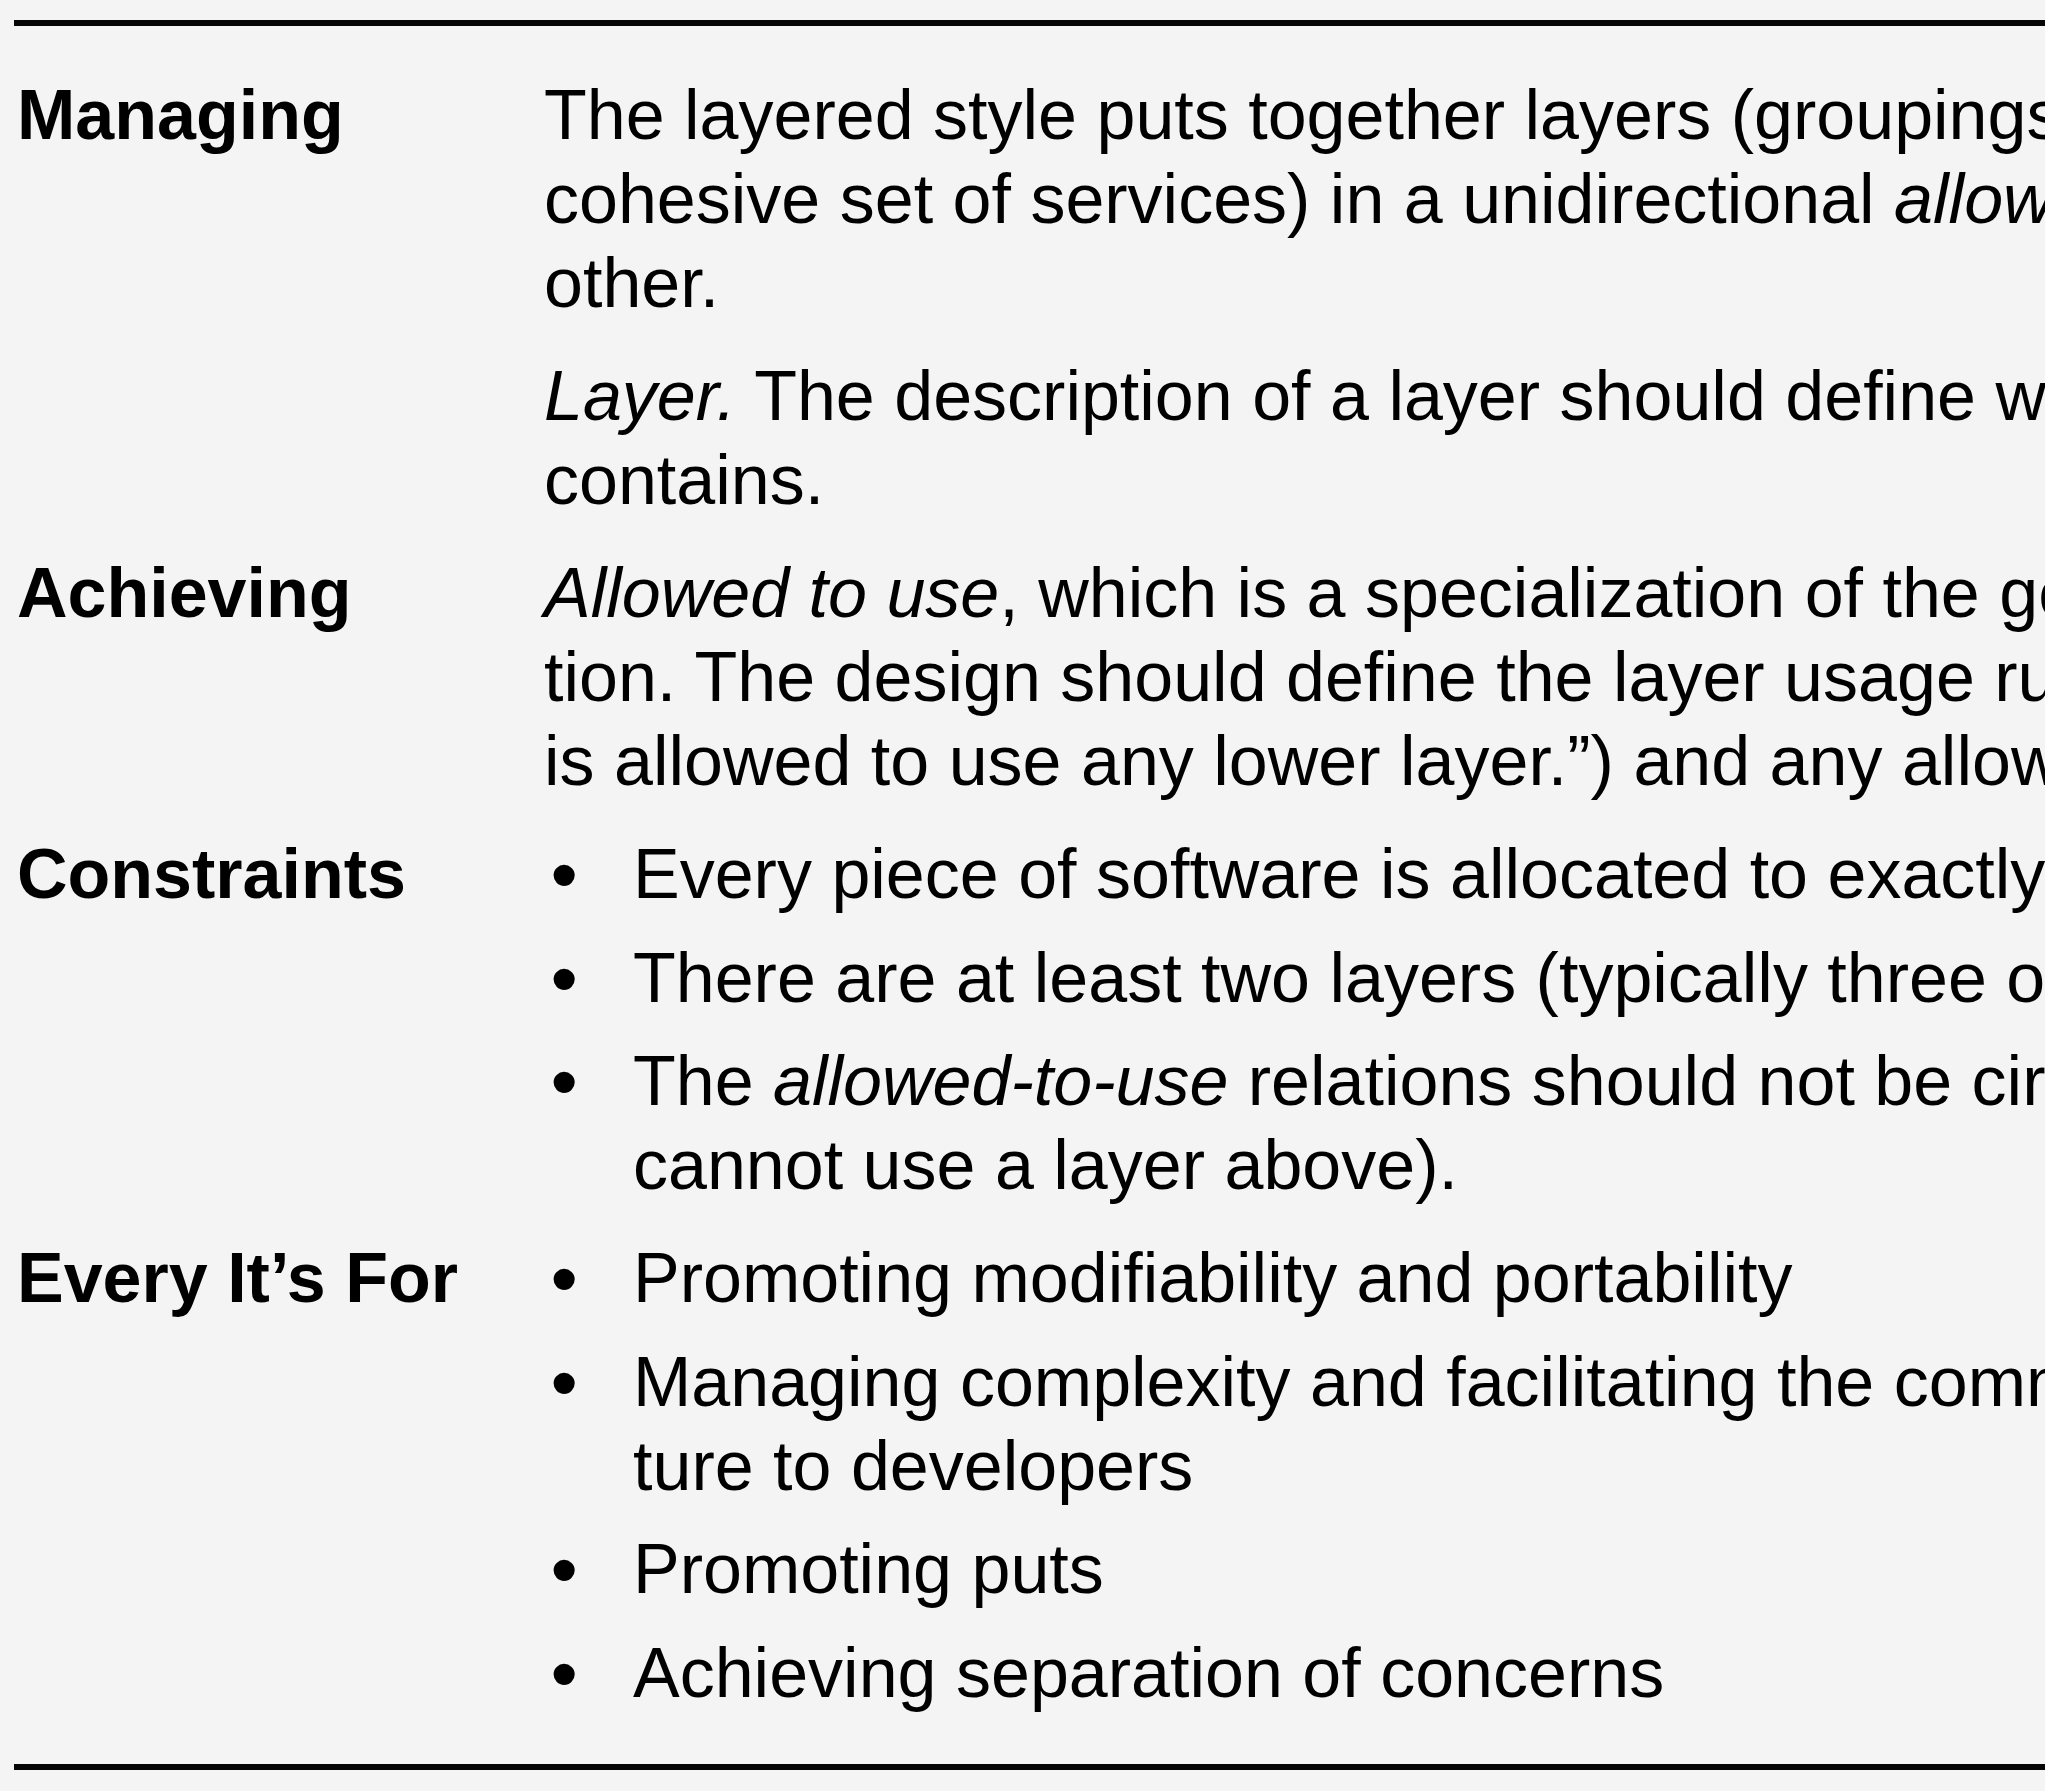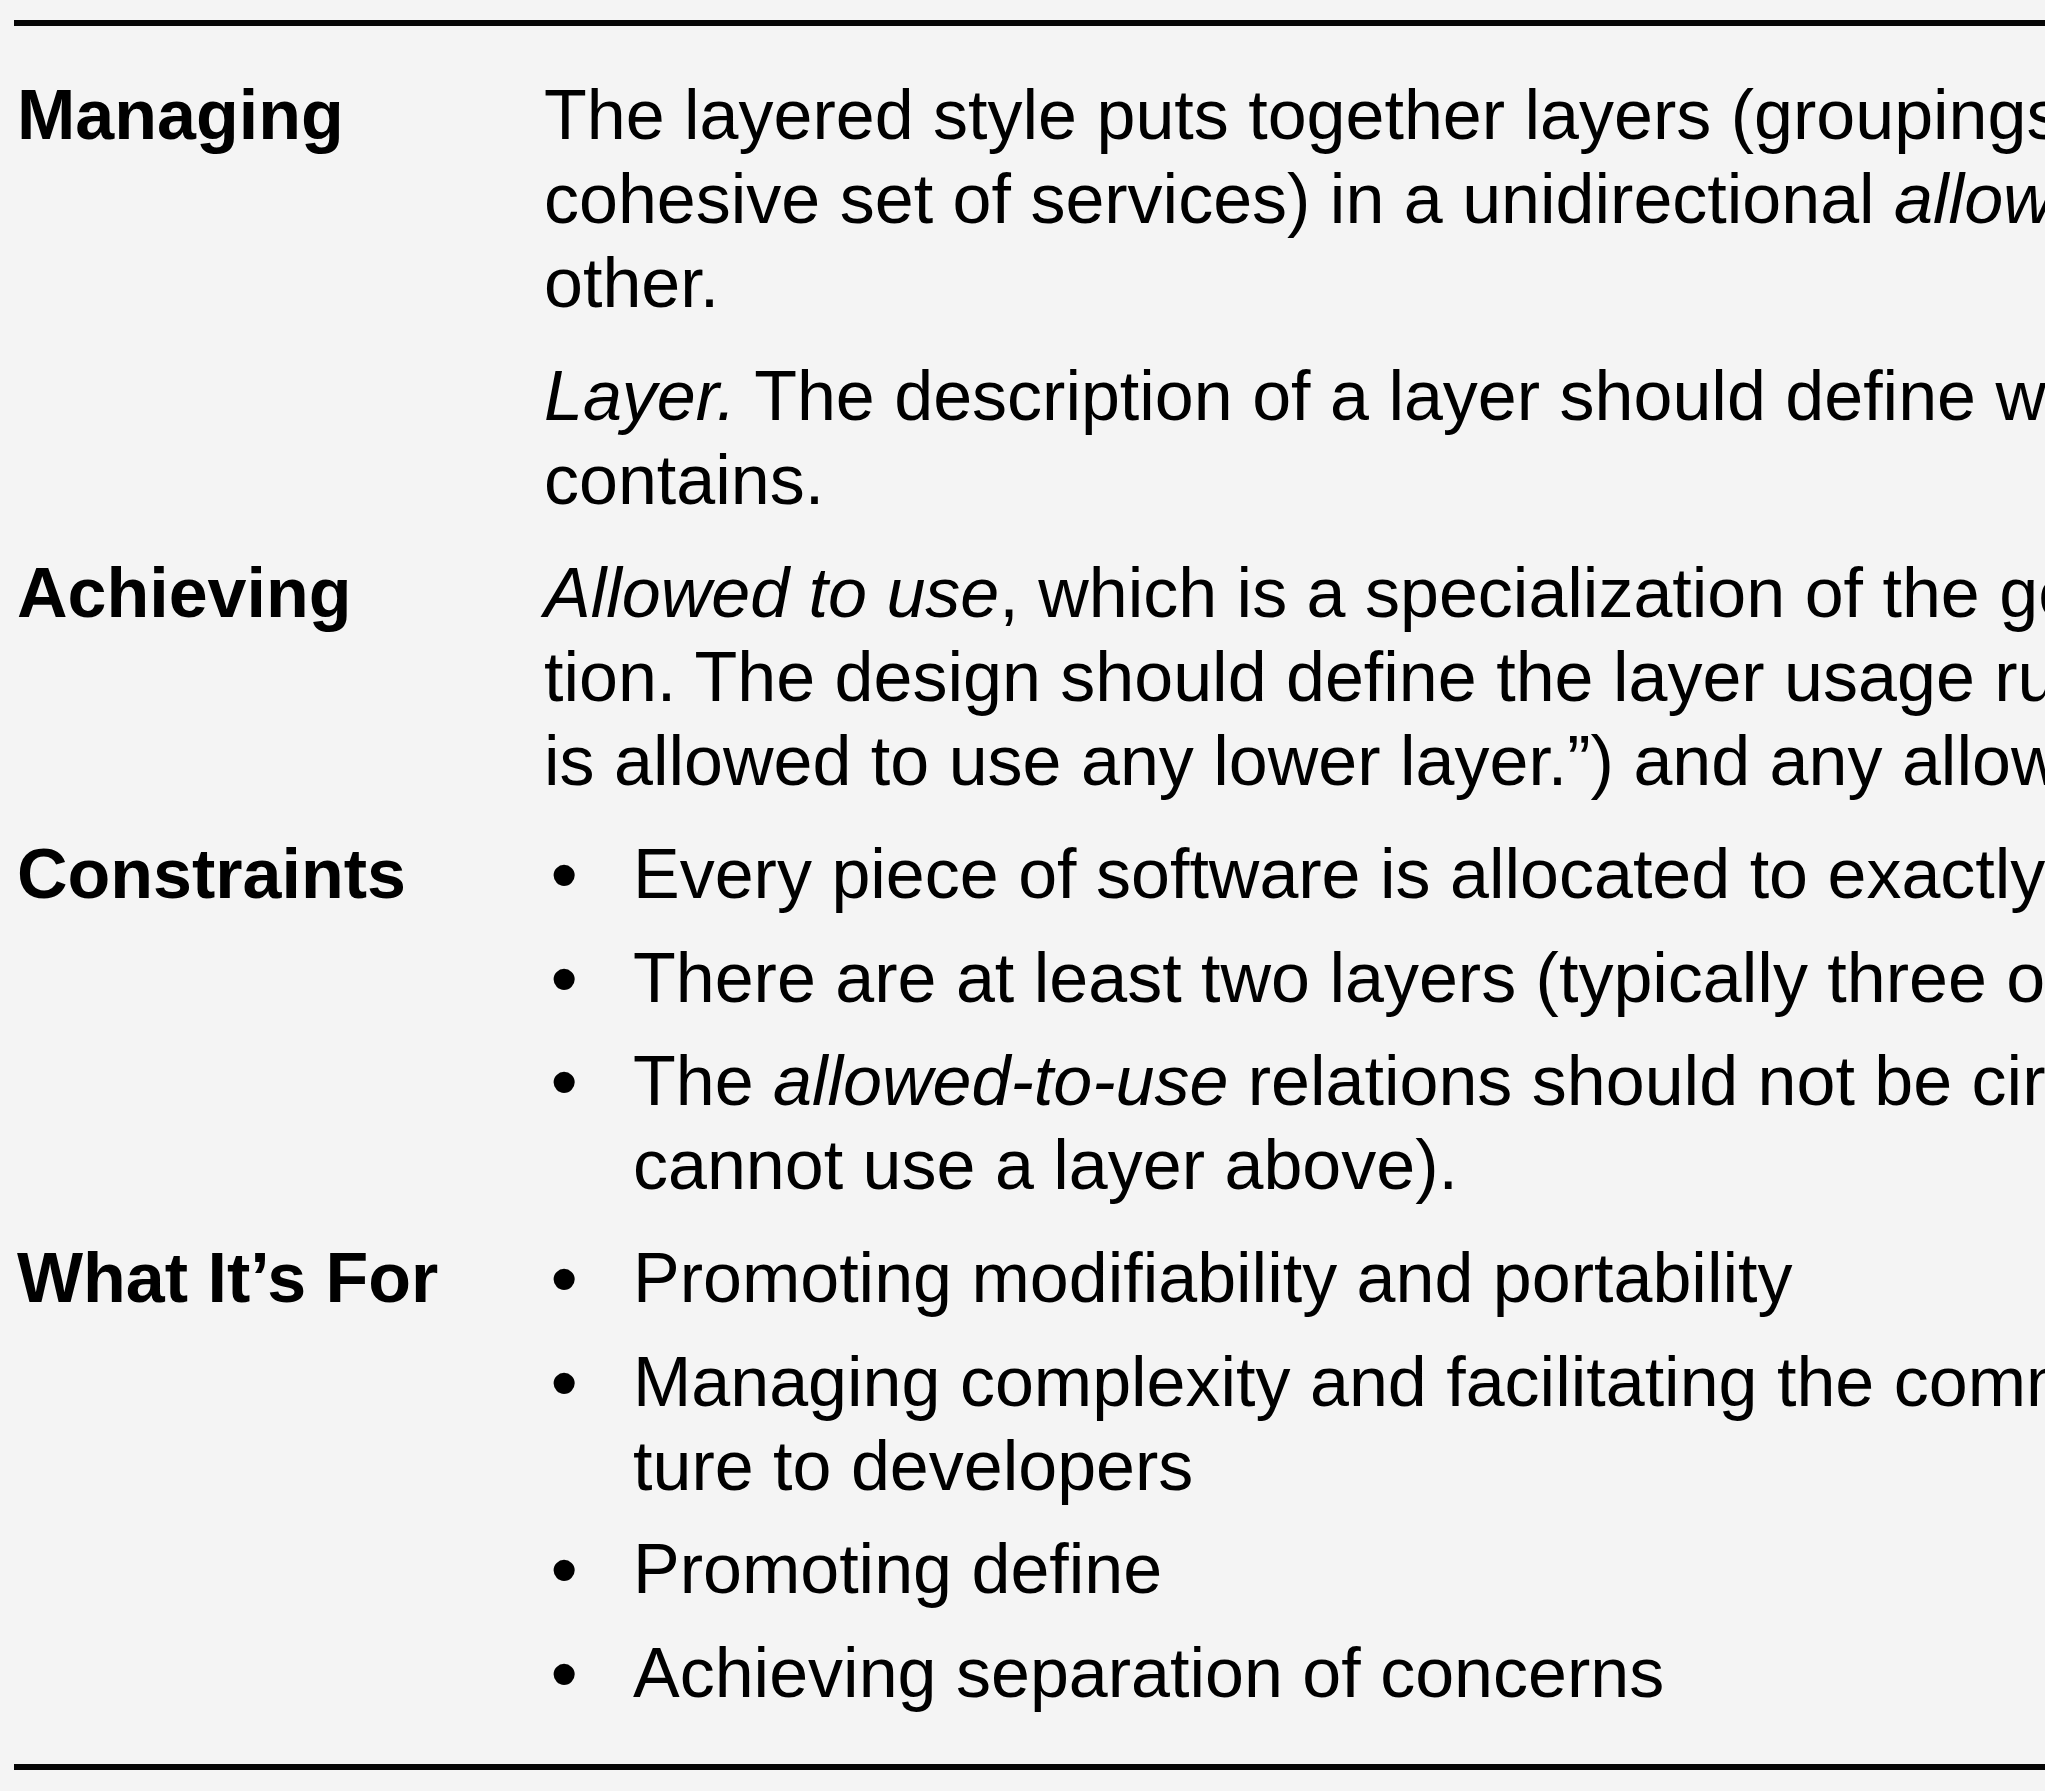--- a/index.html
+++ b/index.html
@@ -102,39 +102,39 @@
           <div class="bullet-item">
             <span class="bullet">•</span>
             <div class="lines">
               <div class="tl"><span>The </span><span class="i">allowed-to-use</span><span> relations should not be circular (that is, a lower layer</span></div>
               <div class="tl"><span>cannot use a layer above).</span></div>
             </div>
           </div>
         </div>
       </div>
       <div class="row">
-        <div class="row-label">What It’s For</div>
+        <div class="row-label">Every It’s For</div>
         <div class="row-content">
           <div class="bullet-item">
             <span class="bullet">•</span>
             <div class="lines">
               <div class="tl"><span>Promoting modifiability and portability</span></div>
             </div>
           </div>
           <div class="bullet-item">
             <span class="bullet">•</span>
             <div class="lines">
               <div class="tl"><span>Managing complexity and facilitating the communication of the code struc-</span></div>
               <div class="tl"><span>ture to developers</span></div>
             </div>
           </div>
           <div class="bullet-item">
             <span class="bullet">•</span>
             <div class="lines">
-              <div class="tl"><span>Promoting define</span></div>
+              <div class="tl"><span>Promoting puts</span></div>
             </div>
           </div>
           <div class="bullet-item">
             <span class="bullet">•</span>
             <div class="lines">
               <div class="tl"><span>Achieving separation of concerns</span></div>
             </div>
           </div>
         </div>
       </div>

